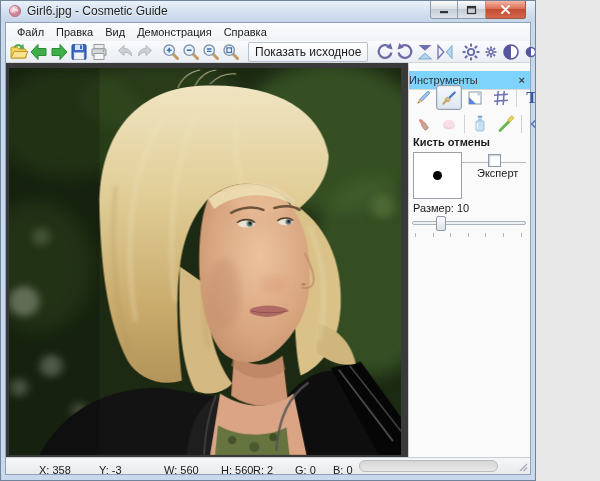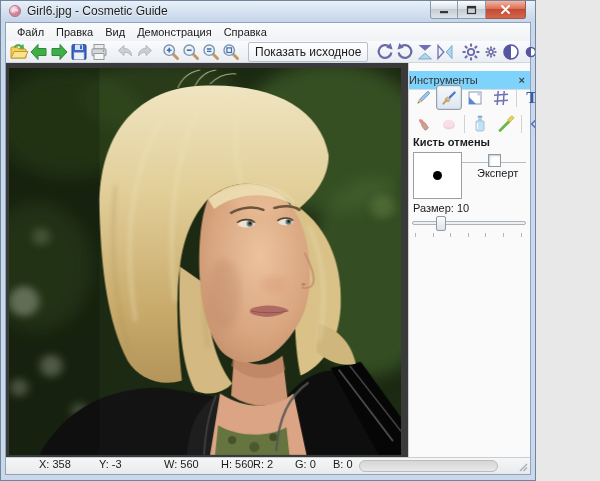--- a/index.html
+++ b/index.html
@@ -58,21 +58,21 @@
   .size-label{position:absolute;left:4px;top:139px;font-size:11px;color:#1a1a1a;}
   .slider{position:absolute;left:3px;right:4px;top:152px;height:16px;}
   .slider-track{position:absolute;left:0;right:0;top:6px;height:4px;background:#eef0f2;border:1px solid #aab2ba;border-radius:2px;}
   .slider-thumb{position:absolute;left:24px;top:1px;width:10px;height:15px;border:1px solid #8e9aa6;border-radius:2px;
     background:linear-gradient(#fbfcfd,#dde3e9);}
   .slider-ticks{position:absolute;left:6px;right:4px;top:170px;height:4px;
     background:repeating-linear-gradient(90deg,#b6b6b6 0 1px,transparent 1px 17.6px);}
   
   .statusbar{position:absolute;left:0;right:0;bottom:0;height:17px;background:linear-gradient(#f5f6f7,#e8eaed);
     border-top:1px solid #c9ced4;font-size:11px;color:#1a1a1a;}
-  .sfield{position:absolute;top:0;white-space:nowrap;}
+  .sfield{position:absolute;top:6px;white-space:nowrap;}
   .sbar{position:absolute;left:353px;top:2px;width:139px;height:12px;border:1px solid #bcbcbc;border-radius:6px;
     background:linear-gradient(#d6d6d6,#e8e8e8);}
   .grip{position:absolute;right:1px;bottom:1px;width:12px;height:12px;}
 </style>
 </head>
 <body>
 
 <div class="window">
 
   <div class="titlebar">

